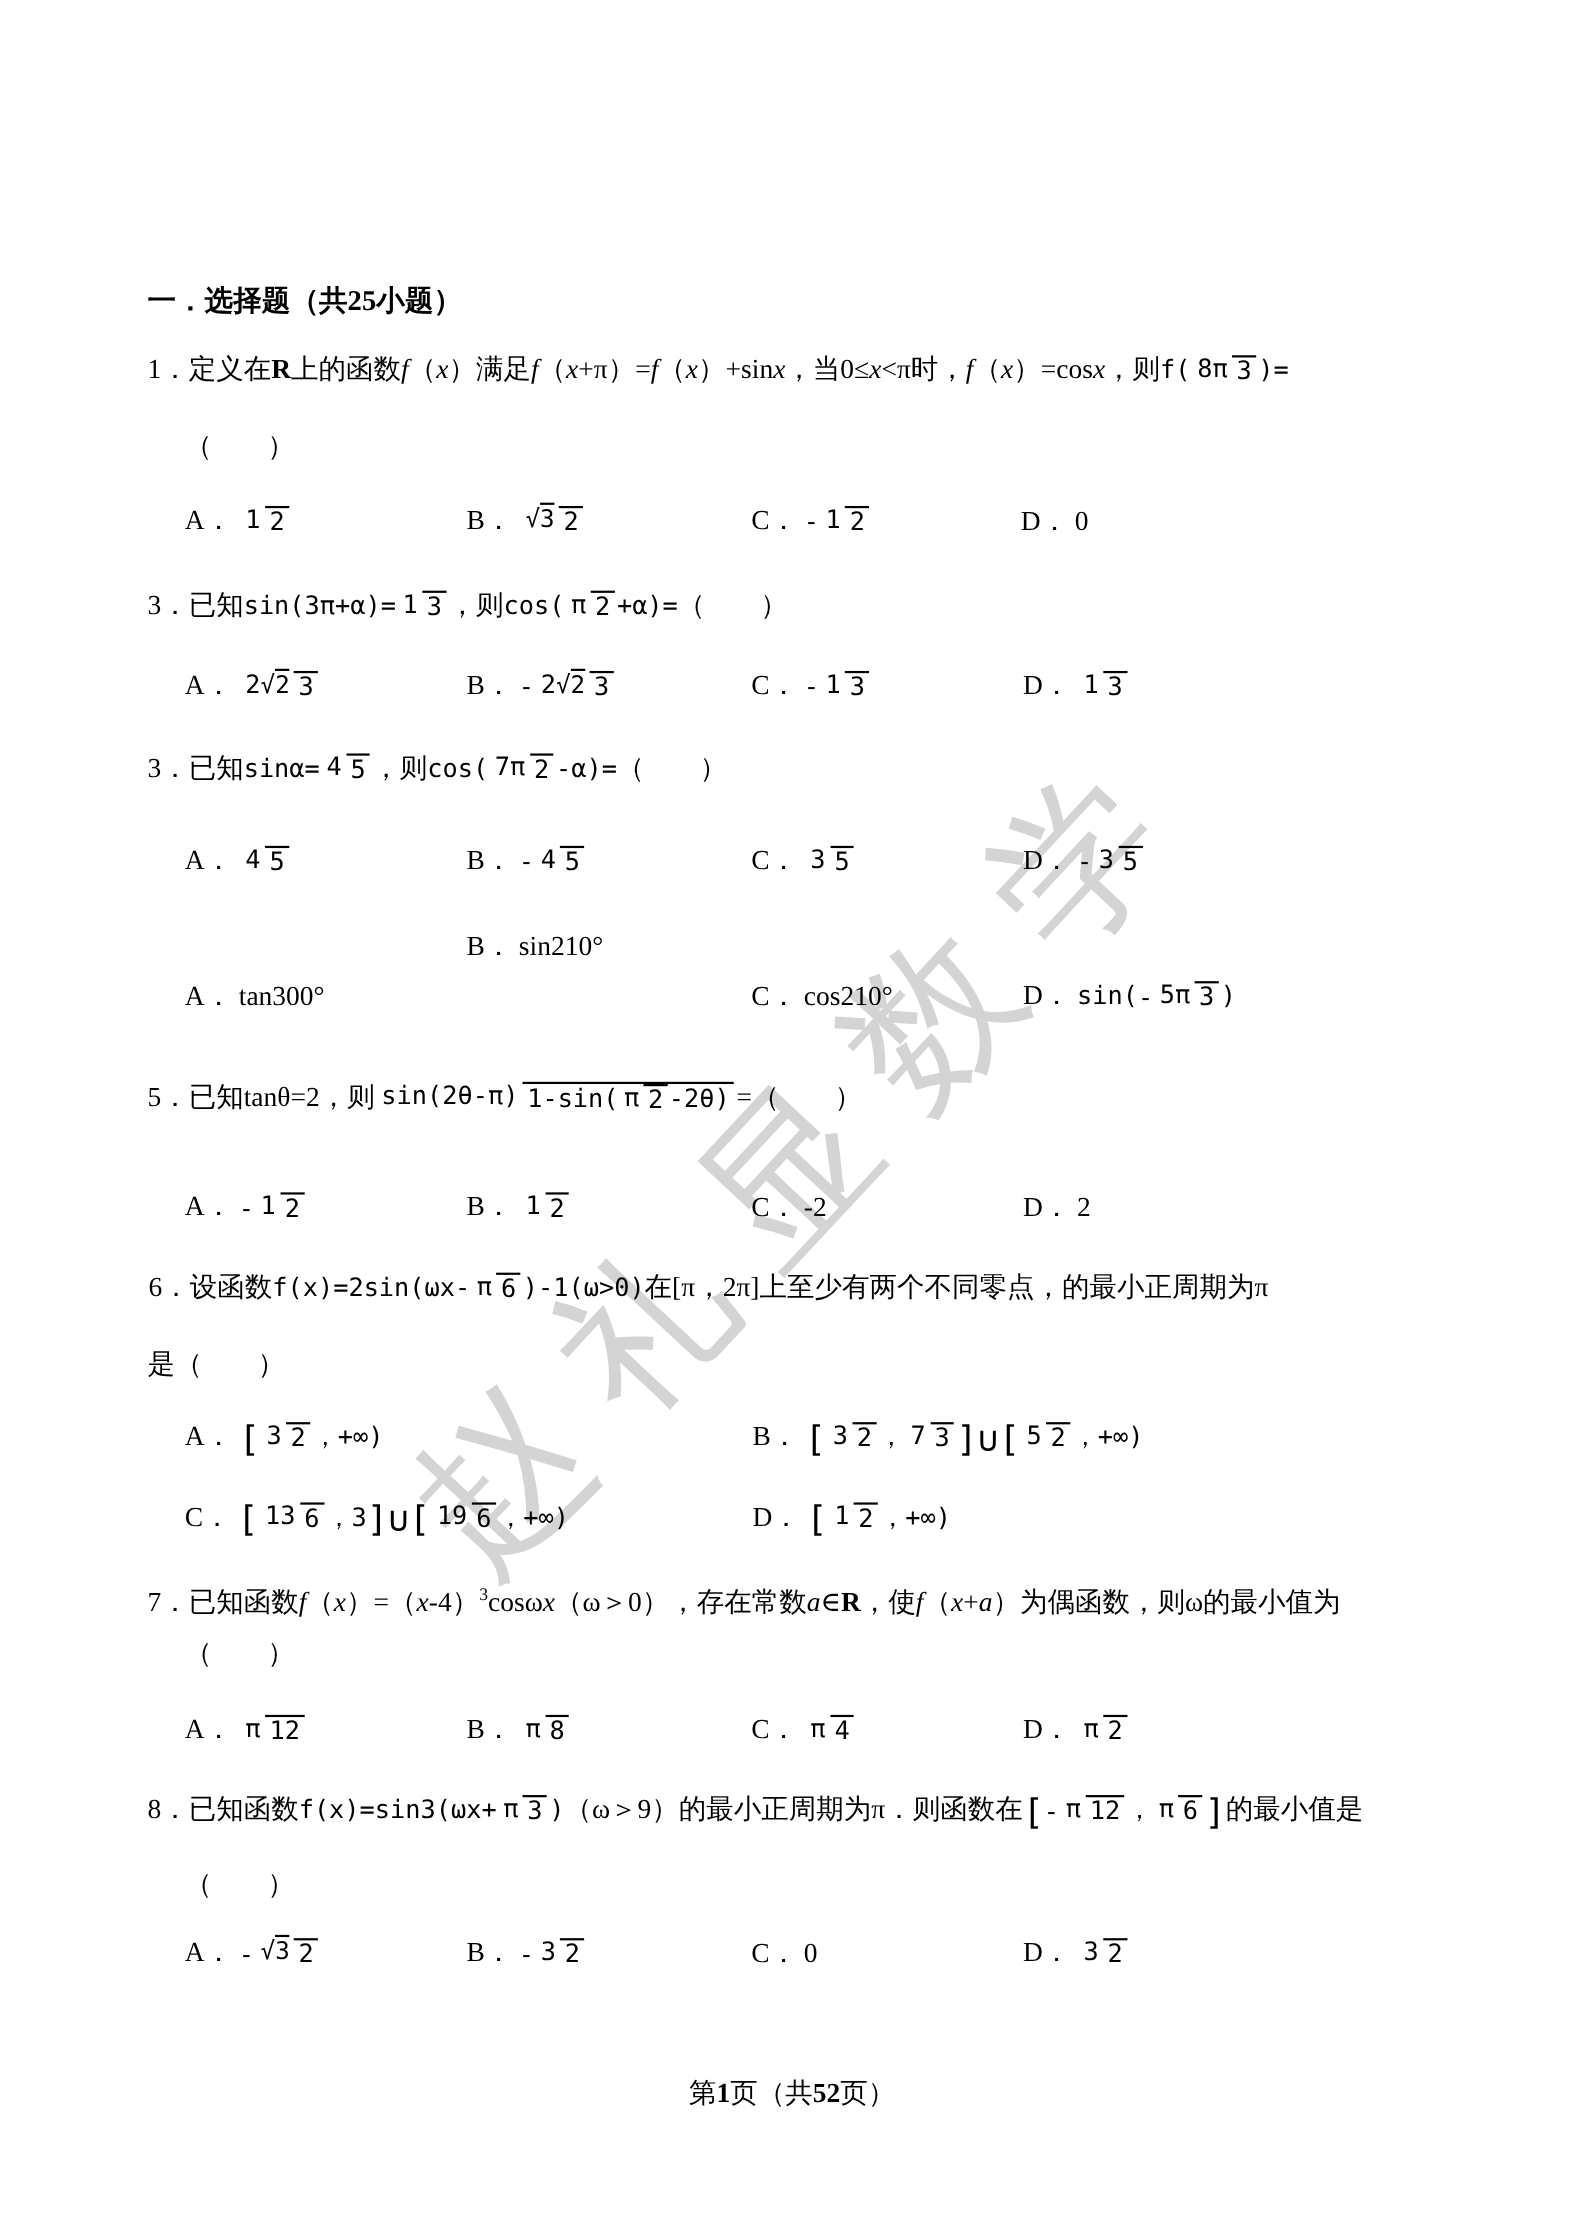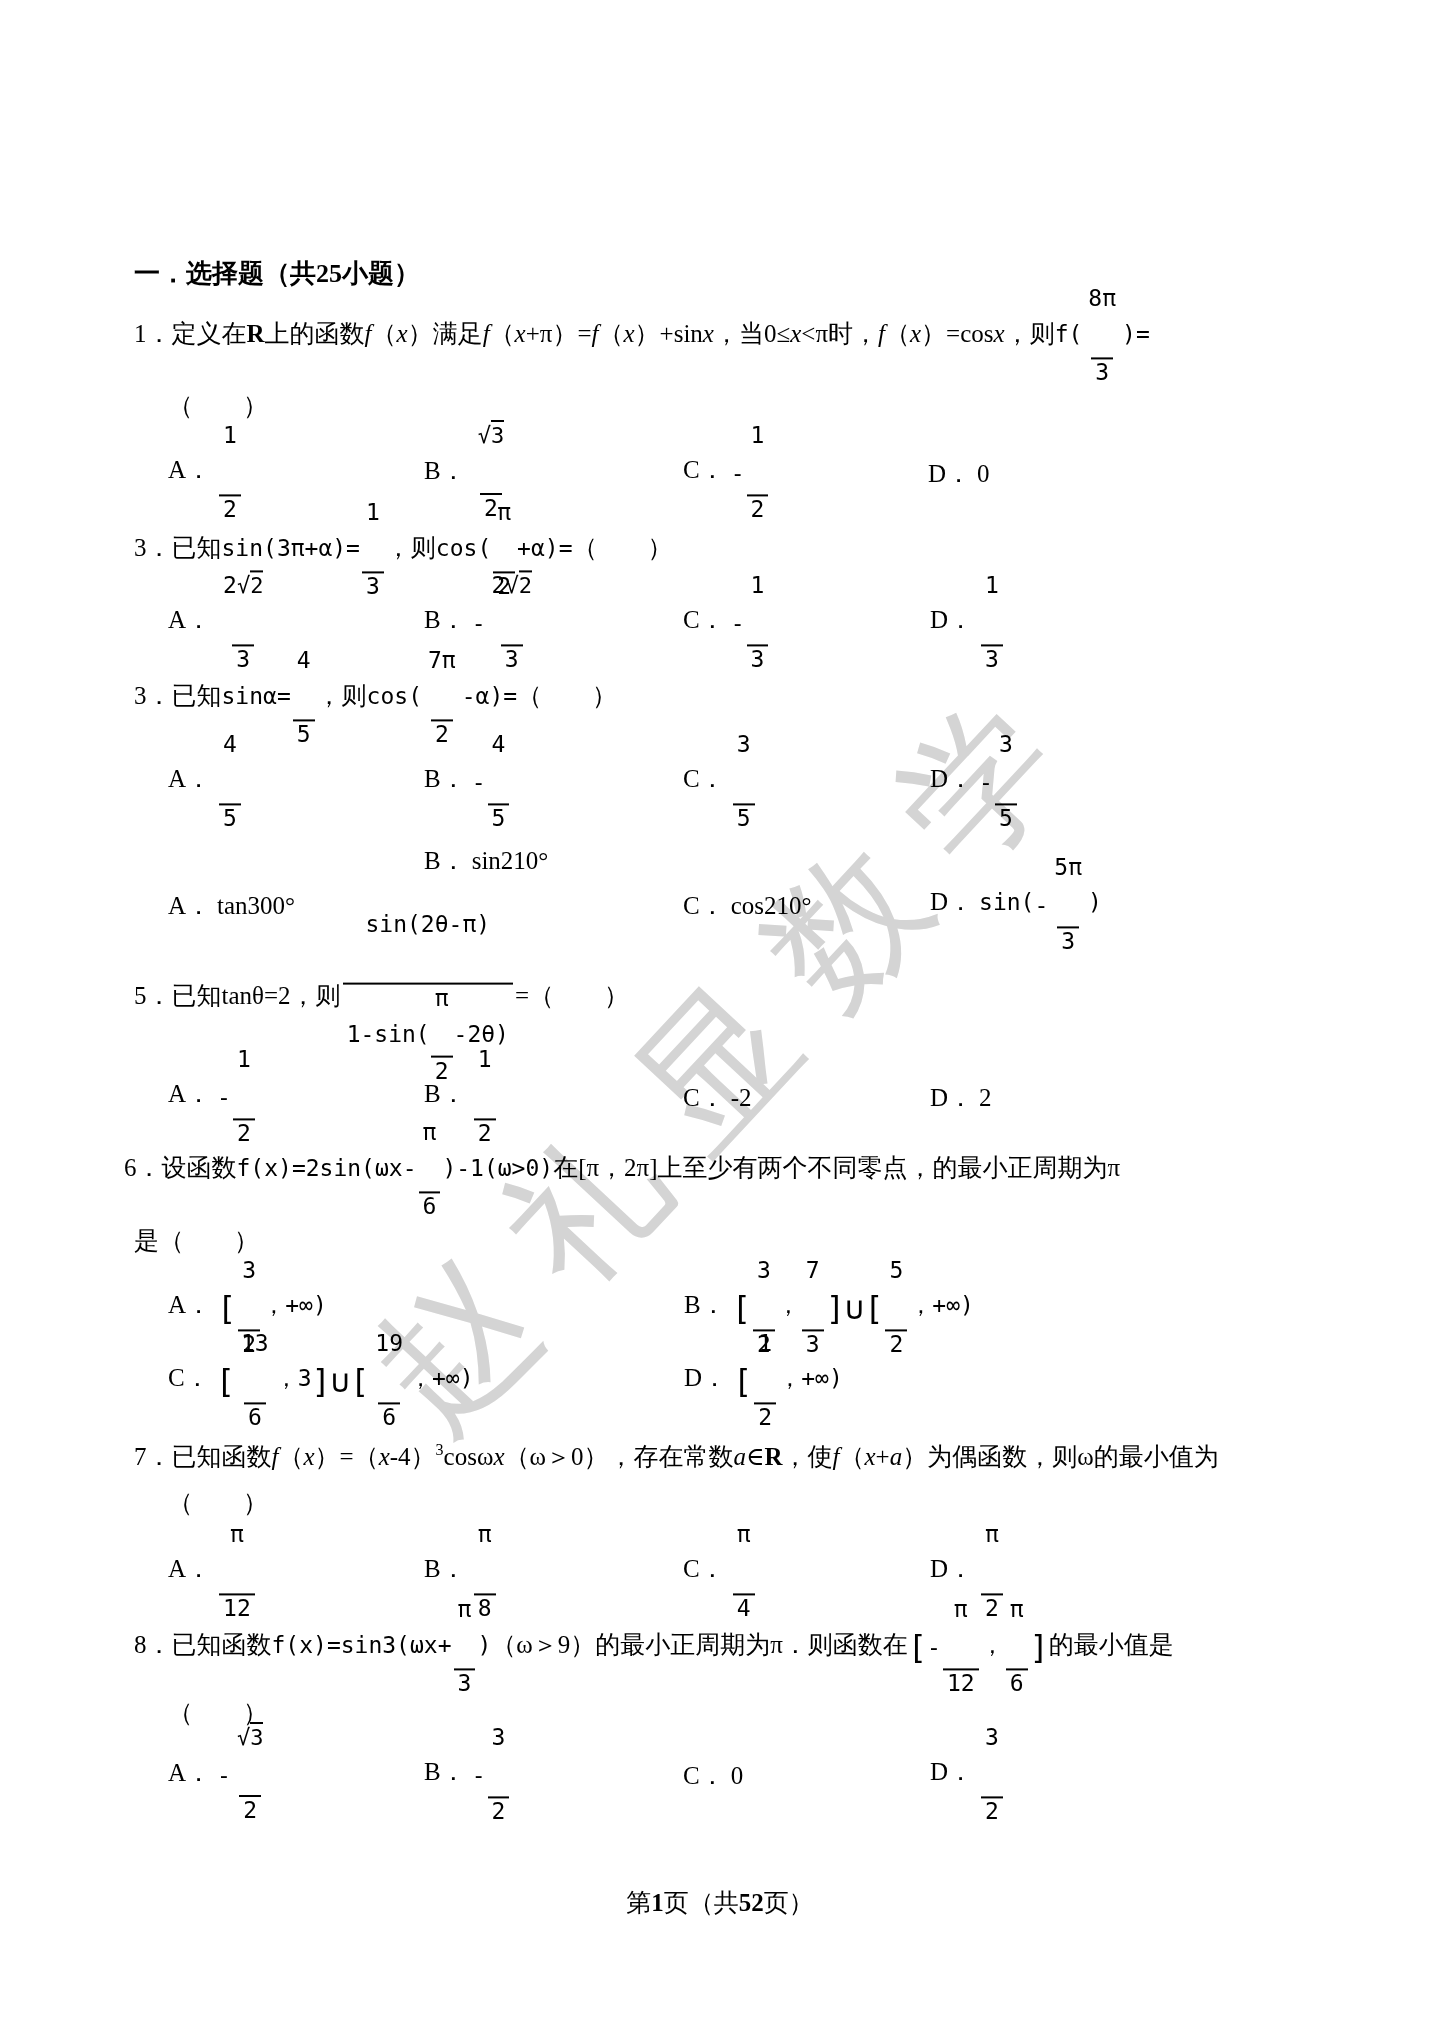--- a/index.html
+++ b/index.html
@@ -14,23 +14,23 @@
   .h2 { font-size:26px; font-weight:bold; }
   .stem,.pline,.opt { font-size:25px; }
   .sg-c { font-size:25px; }
   .sg-i { font-size:25px; font-style:italic; }
   .sg-b { font-size:25px; font-weight:bold; }
   .sg-m,.sg-d { font-family:"DejaVu Sans Mono",monospace; font-size:23px; }
   .sg-d { vertical-align:middle; }
   .sg-k { font-family:"DejaVu Sans Mono",monospace; font-size:32px; vertical-align:middle; }
   .sg-s { font-size:16px; vertical-align:10px; }
   .frac {
-    display:inline-flex; flex-direction:column; align-items:center;
+    display:inline-flex; flex-direction:row; align-items:flex-start;
     vertical-align:middle; font-family:"DejaVu Sans Mono",monospace;
-    font-size:22px; line-height:1.2; margin:0 2px;gap:44px;
+    font-size:22px; line-height:1.2; margin:0 2px;
   }
   .frac .num,.frac .den { display:flex; align-items:center; justify-content:center; padding:0 4px; }
   .frac .den { border-top:2px solid #000; }
   .frac .frac { margin:0 1px; }
   .rtop { border-top:2px solid #000; padding-top:1px; }
   .olabel { font-size:25px; margin-right:6px; }
   .wm {
     position:absolute; left:732px; top:1052px;
     transform:translate(-50%,-50%) rotate(-47deg);
     font-size:150px; letter-spacing:42px; color:#d4d4d4;
@@ -223,21 +223,21 @@
           <span class="num">
             <span class="sg-m">1</span>
           </span>
           <span class="den">
             <span class="sg-m">2</span>
           </span>
         </span></span></div>
   <div class="abs opt" style="left:683px;top:1097px"><span class="olabel">C．</span><span><span class="sg-c">-2</span></span></div>
   <div class="abs opt" style="left:930px;top:1097px"><span class="olabel">D．</span><span><span class="sg-c">2</span></span></div>
 
-  <div class="abs stem" style="left:124px;top:1170px"><span class="sg-c">6．设函数</span><span class="sg-m">f(x)=2sin(ωx-</span><span class="frac">
+  <div class="abs stem" style="left:135px;top:1170px"><span class="sg-c">6．设函数</span><span class="sg-m">f(x)=2sin(ωx-</span><span class="frac">
         <span class="num">
           <span class="sg-m">π</span>
         </span>
         <span class="den">
           <span class="sg-m">6</span>
         </span>
       </span><span class="sg-m">)-1(ω&gt;0)</span><span class="sg-c">在[π，2π]上至少有两个不同零点，的最小正周期为π</span></div>
   <div class="abs pline" style="left:134px;top:1240px">是（　　）</div>
   <div class="abs opt" style="left:168px;top:1308px"><span class="olabel">A．</span><span><span class="sg-k">[</span><span class="frac">
           <span class="num">

